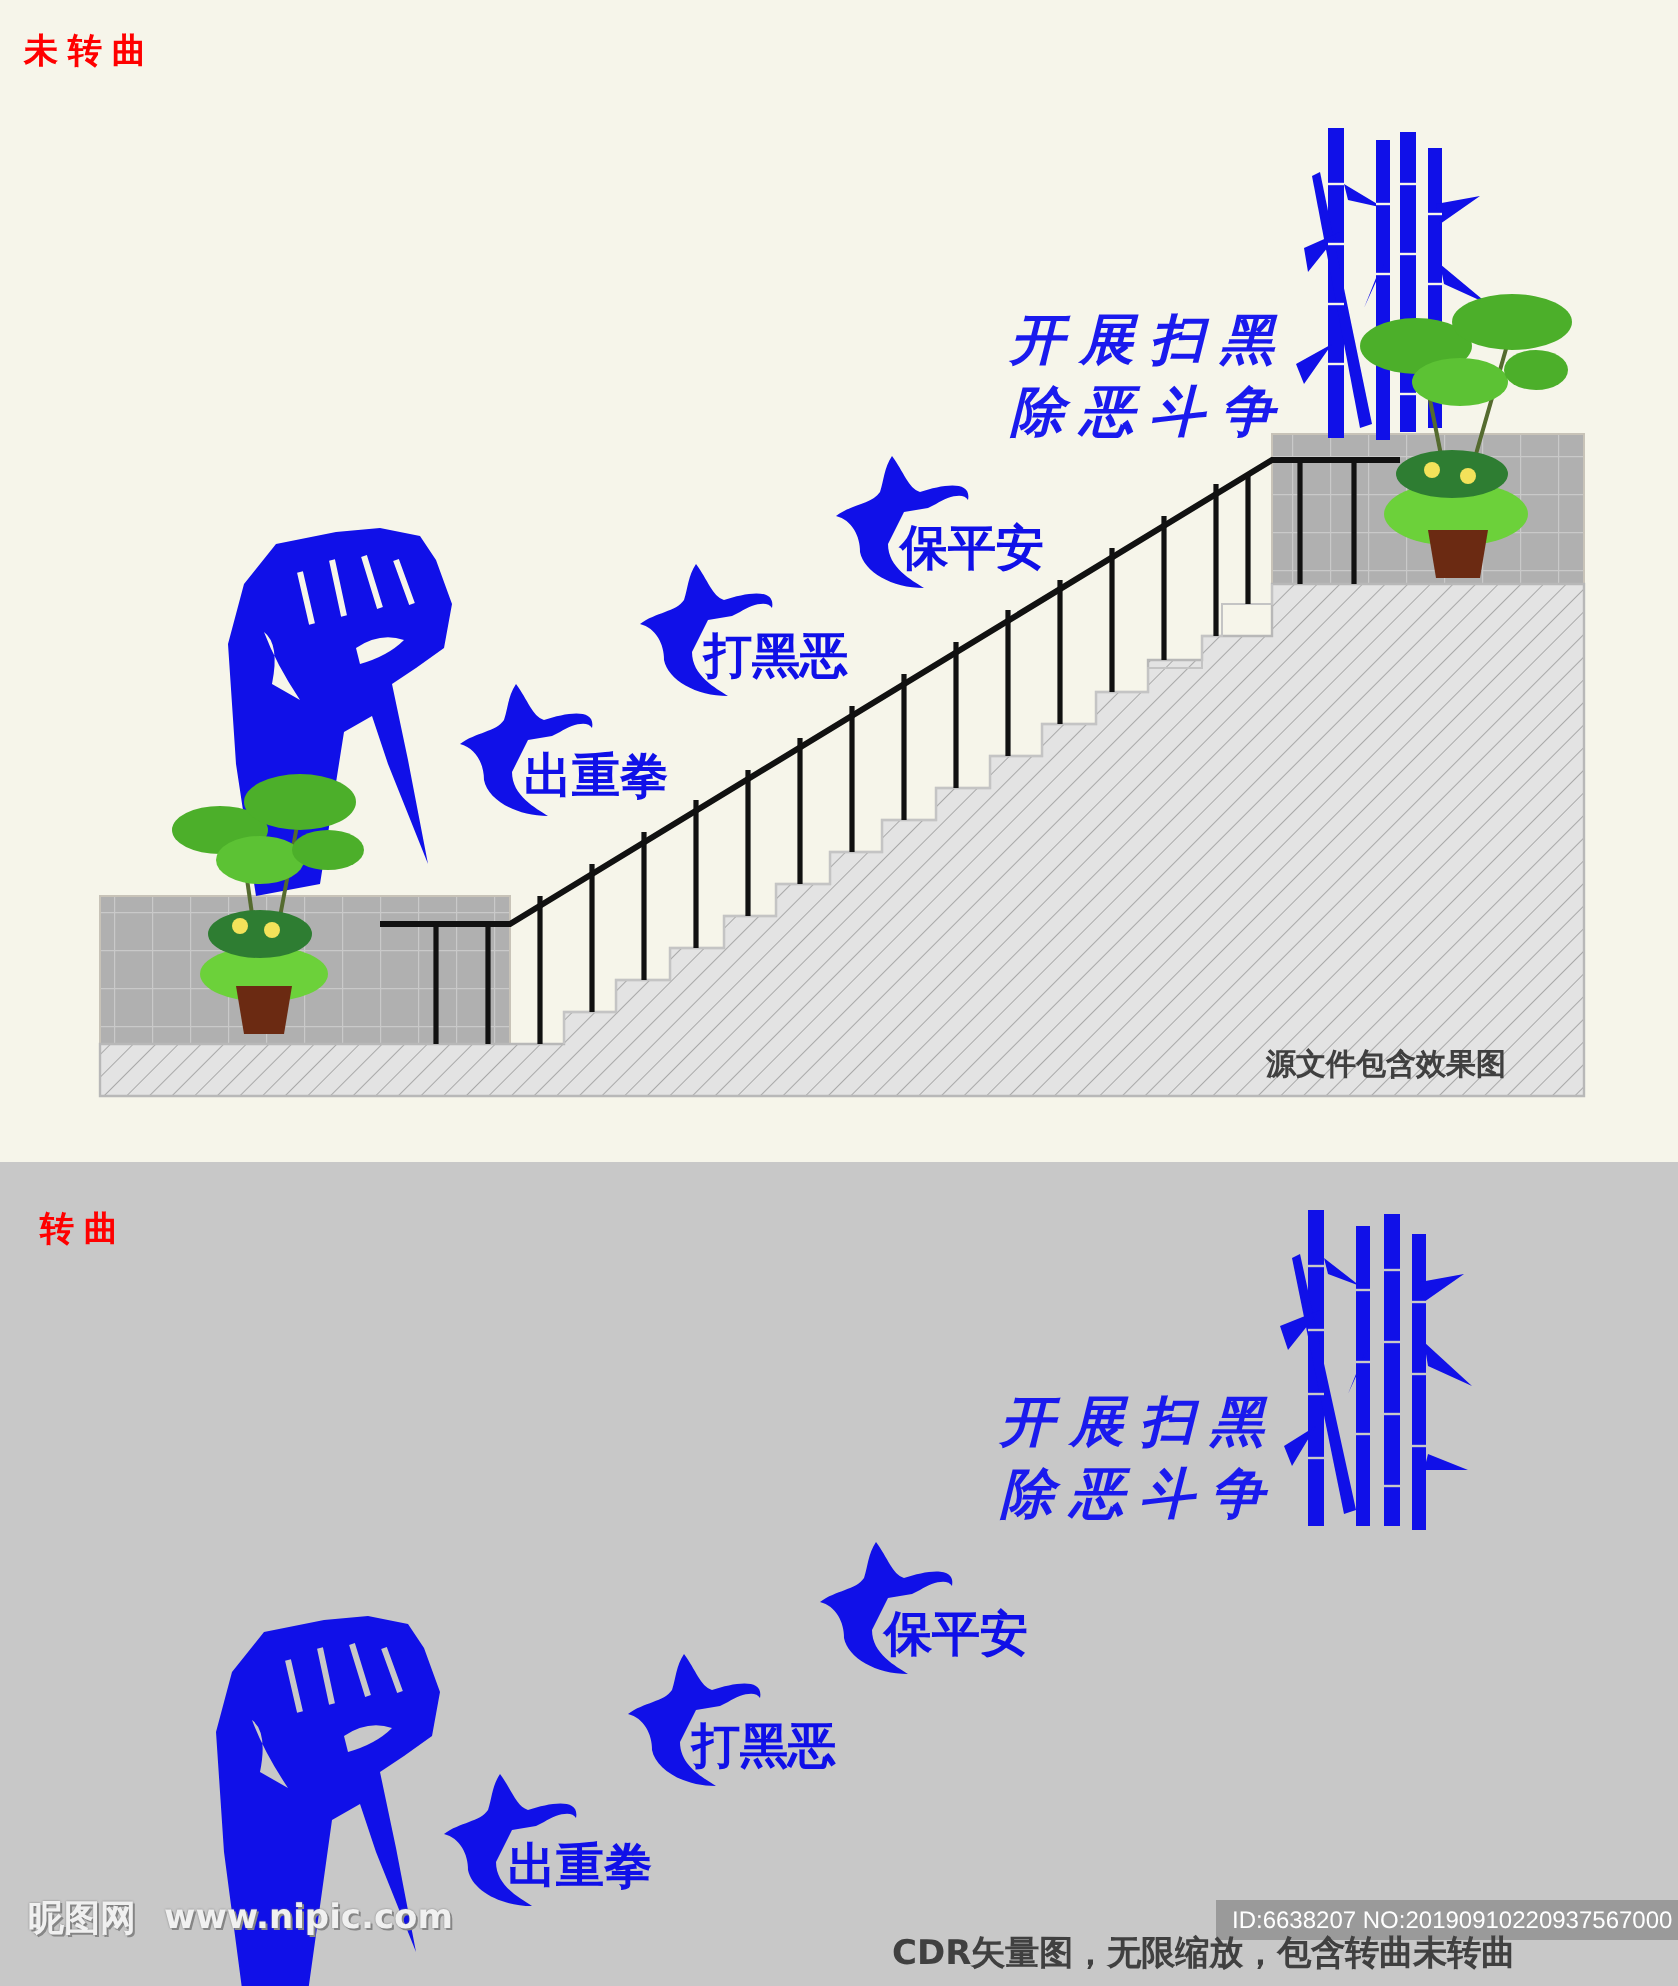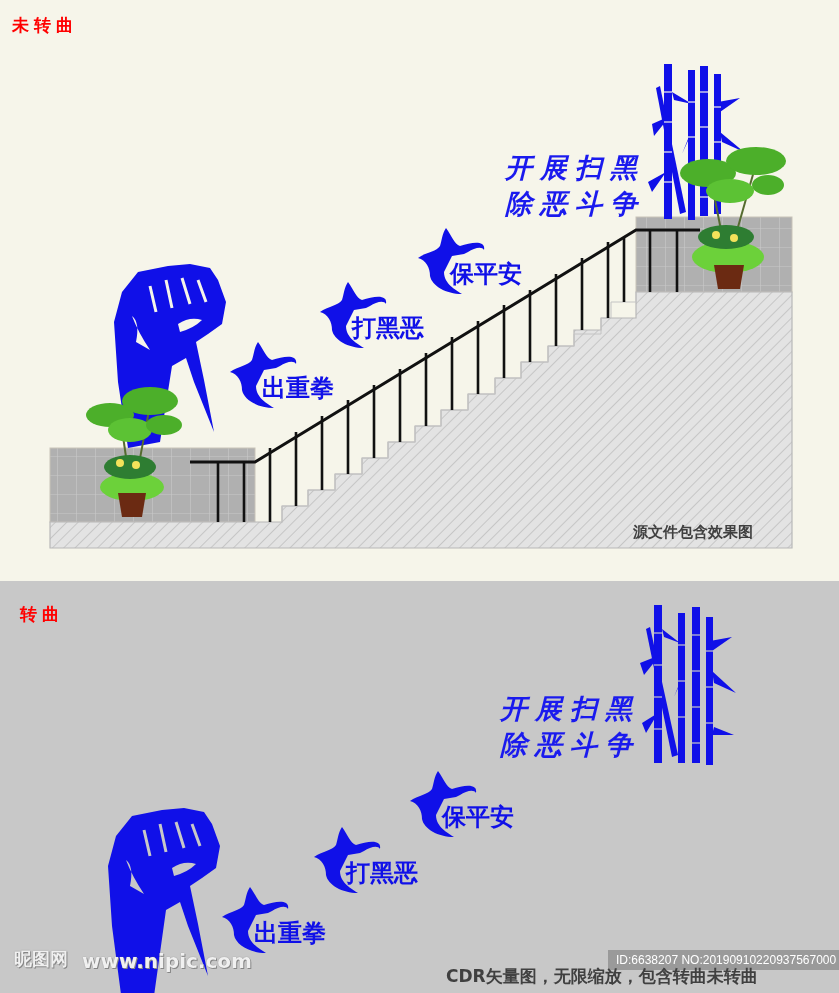--- a/index.html
+++ b/index.html
@@ -1,21 +1,21 @@
 <!DOCTYPE html>
 <html><head>
 <meta charset="utf-8">
 <style>
   html,body{margin:0;padding:0;}
   body{width:839px;height:993px;position:relative;overflow:hidden;background:#ffffff;font-family:"DejaVu Sans",sans-serif;}
   .panel{position:absolute;left:0;width:839px;overflow:hidden;}
   #top-panel{top:0;height:672px;background:#f6f5ea;}
   #bottom-panel{top:581px;height:508px;background:#c8c8c8;}
   .label-red{position:absolute;color:#ff0000;font-weight:bold;font-size:17px;letter-spacing:5px;font-family:"DejaVu Sans",sans-serif;}
-  .slogan{position:absolute;color:#1a1aee;font-family:Liberation Mono, monospace;font-size:27px;font-style:italic;letter-spacing:8px;line-height:36px;font-weight:bold;}
+  .slogan{position:absolute;color:#1a1aee;font-family:Liberation Sans, sans-serif;font-size:27px;font-style:italic;letter-spacing:8px;line-height:36px;font-weight:bold;}
   .star-wrap{position:absolute;}
   .star-text{position:absolute;color:#1010e8;font-weight:bold;font-size:24px;white-space:nowrap;font-family:"DejaVu Sans",sans-serif;letter-spacing:0px;}
   .note-red{position:absolute;color:#404040;font-weight:bold;white-space:nowrap;font-family:"DejaVu Sans",sans-serif;}
   .watermark{position:absolute;color:#f0f0f0;font-weight:bold;white-space:nowrap;text-shadow:0 0 1px #777,1px 1px 0 #888;text-align:center;}
   .id-box{position:absolute;background:#9a9a9a;color:#ffffff;font-size:12px;padding:3px 8px;white-space:nowrap;font-family:"Liberation Sans",sans-serif;}
   svg{position:absolute;overflow:visible;}
 </style>
 </head>
 <body>
 
@@ -221,18 +221,18 @@
     <div class="star-text" style="left:34px;top:32px;">打黑恶</div>
   </div>
   <div class="star-wrap" style="left:408px;top:188px;">
     <svg width="80" height="70" viewBox="0 0 80 70">
       <path d="M30 2 C36 10 38 18 44 20 C56 16 70 14 68 24 C66 20 58 22 52 26 L48 28 L36 30 L28 46 C28 58 40 64 46 68 C30 68 16 60 14 50 C14 42 10 34 2 32 C10 26 20 26 24 20 C26 14 26 8 30 2 Z" fill="#1010e8"></path>
     </svg>
     <div class="star-text" style="left:34px;top:32px;">保平安</div>
   </div>
 
   <div class="watermark" style="left:14px;top:366px;font-size:18px;">昵图网</div>
-  <div class="watermark" style="left:82px;top:368px;font-size:20px;">www.nipic.com</div>
+  <div class="watermark" style="left:82px;top:368px;font-size:17px;">www.nipic.com</div>
 
   <div class="id-box" style="left:608px;top:369px;">ID:6638207 NO:20190910220937567000</div>
 
   <div class="note-red" style="left:446px;top:384px;font-size:17px;">CDR矢量图，无限缩放，包含转曲未转曲</div>
 </div>
 
 </body></html>

